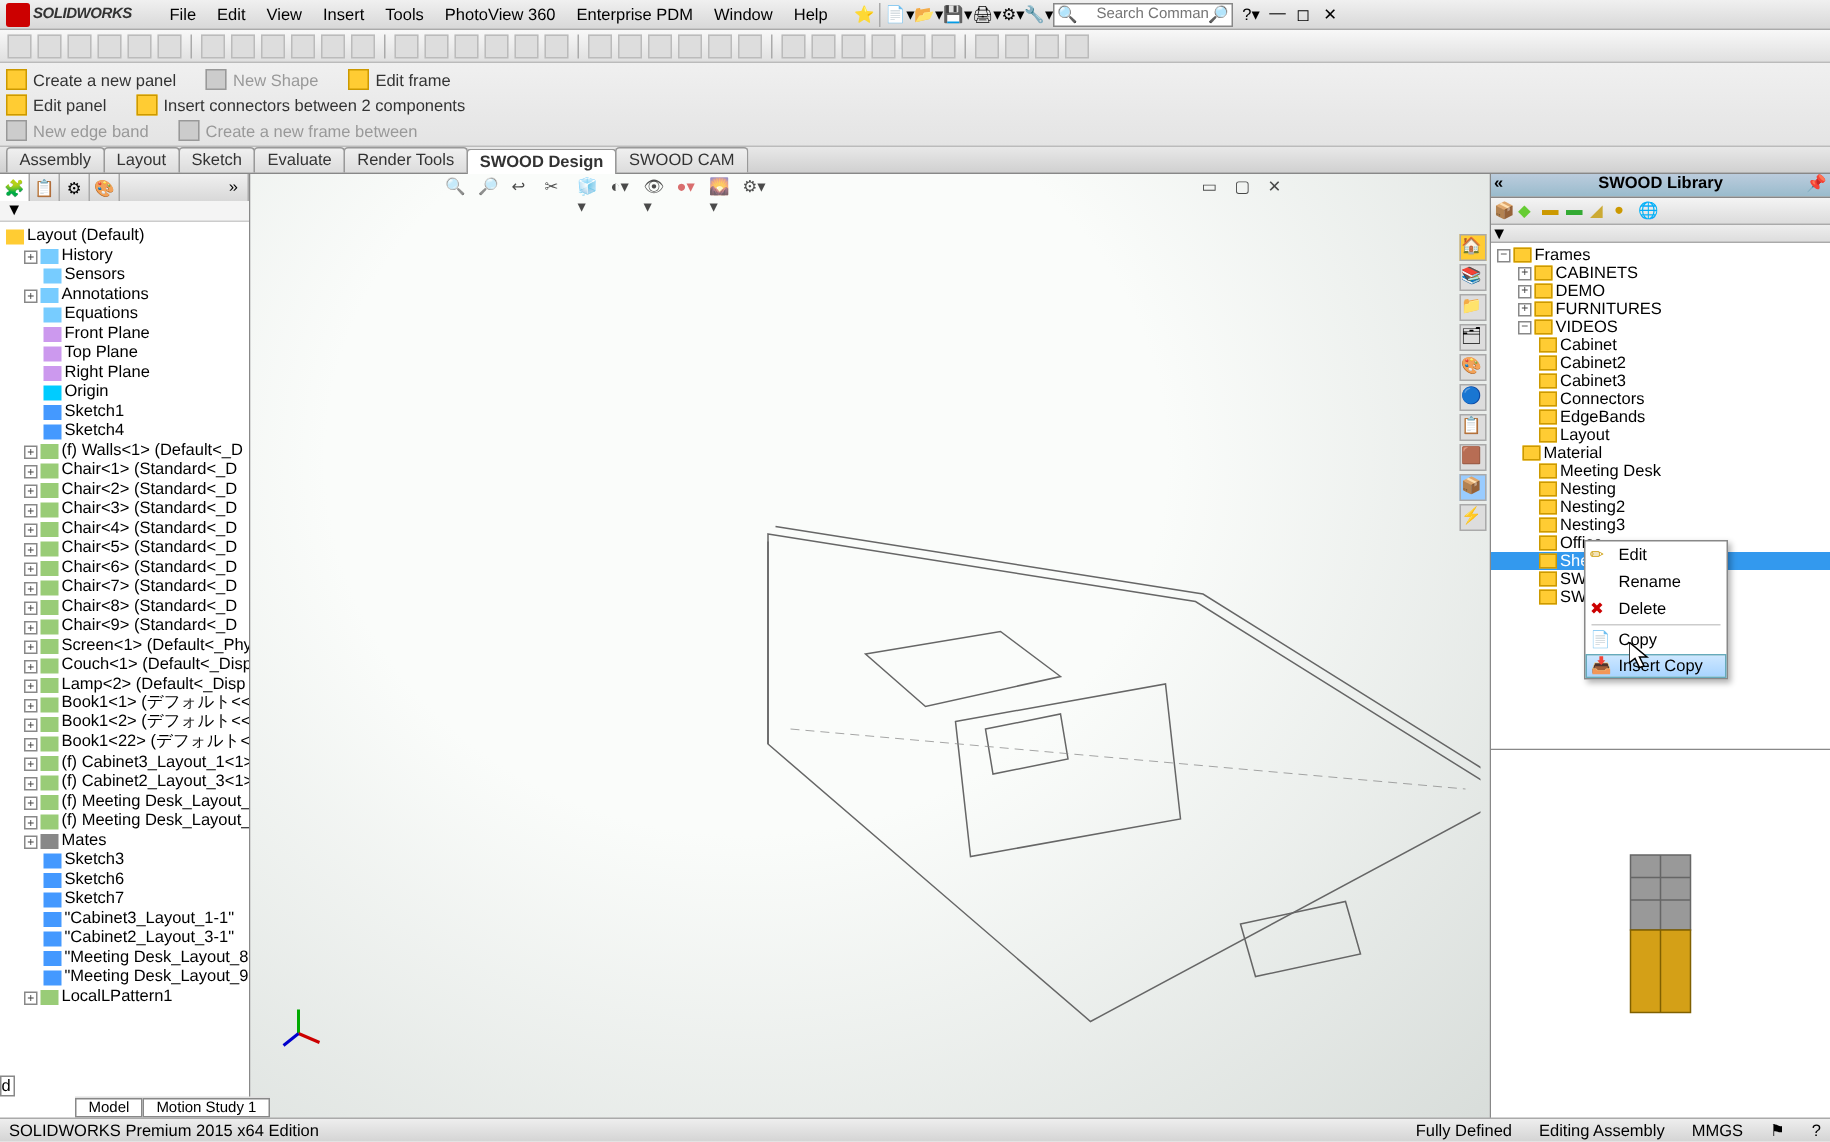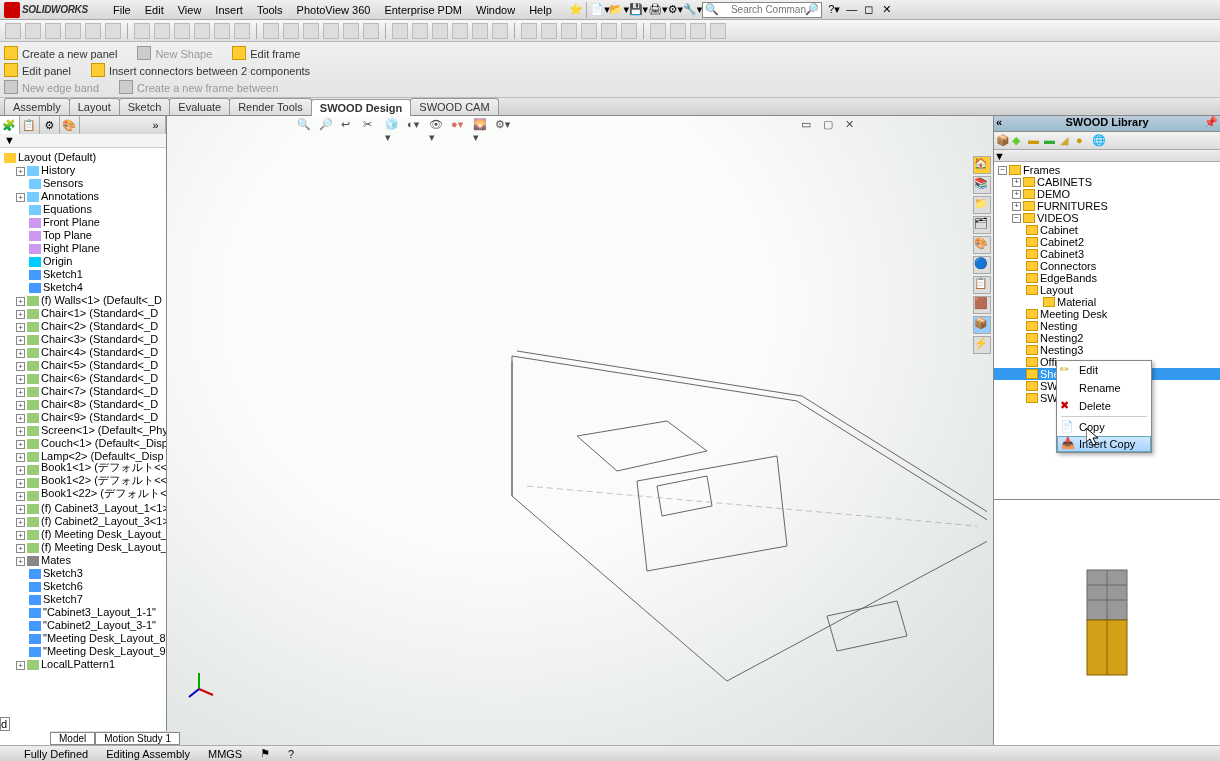--- a/index.html
+++ b/index.html
@@ -560,21 +560,21 @@
         <div class="rp-item " style="padding-left:32px">
 
     <span class="folder-icon"></span>
     <span>EdgeBands</span>
         </div>
         <div class="rp-item " style="padding-left:32px">
 
     <span class="folder-icon"></span>
     <span>Layout</span>
         </div>
-        <div class="rp-item " style="padding-left:49px">
+        <div class="rp-item " style="padding-left:21px">
 
     <span class="folder-icon"></span>
     <span>Material</span>
         </div>
         <div class="rp-item " style="padding-left:32px">
 
     <span class="folder-icon"></span>
     <span>Meeting Desk</span>
         </div>
         <div class="rp-item " style="padding-left:32px">
@@ -650,20 +650,21 @@
 </div>
 
 <div class="bottom-tabs" id="bottom-tabs" style="left:50px">
     <span class="bt-tab">Model</span>
     <span class="bt-tab">Motion Study 1</span>
   </div>
 
 <div style="position:absolute;bottom:30px;left:0;width:10px;height:14px;background:#fff;border:1px solid #888">d</div>
 
 <div class="statusbar">
+  <span class="sb-left">SOLIDWORKS Premium 2015 x64 Edition</span>
   <span class="sb-item">Fully Defined</span>
   <span class="sb-item">Editing Assembly</span>
   <span class="sb-item">MMGS</span>
   <span class="sb-item">⚑</span>
   <span class="sb-item">?</span>
 </div>
 
 <div style="position:absolute;left:1086px;top:428px;pointer-events:none;z-index:200">
   <svg width="16" height="20">
       <path d="M0 0 L0 14 L4 11 L7 17 L10 16 L7 10 L12 10 Z" fill="#fff" stroke="#000"></path>

